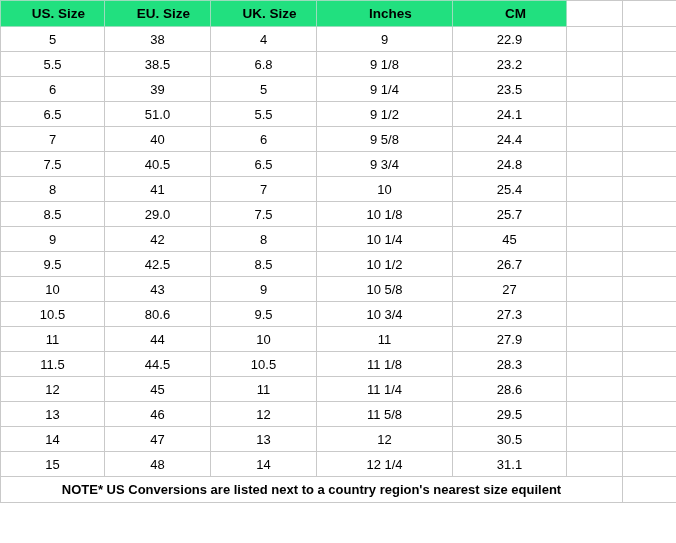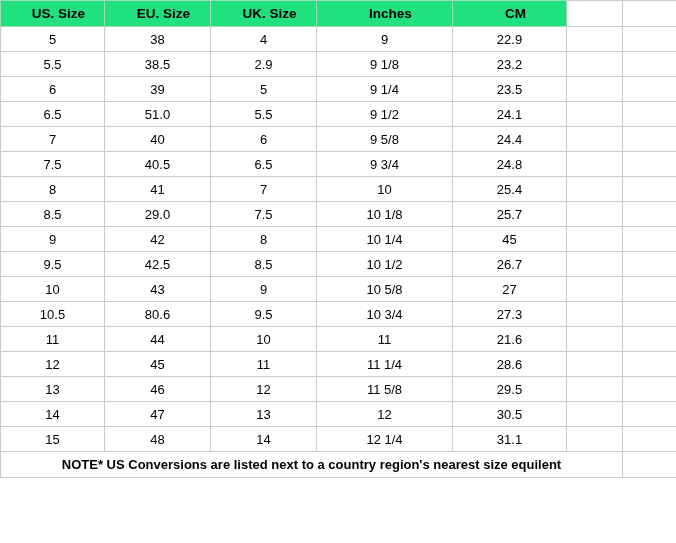--- a/index.html
+++ b/index.html
@@ -111,21 +111,21 @@
           <td>38</td>
           <td>4</td>
           <td>9</td>
           <td>22.9</td>
           <td class="blank"></td>
           <td class="blank"></td>
         </tr>
         <tr>
           <td>5.5</td>
           <td>38.5</td>
-          <td>2.9</td>
+          <td>6.8</td>
           <td>9 1/8</td>
           <td>23.2</td>
           <td class="blank"></td>
           <td class="blank"></td>
         </tr>
         <tr>
           <td>6</td>
           <td>39</td>
           <td>5</td>
           <td>9 1/4</td>
@@ -212,21 +212,30 @@
           <td>10 3/4</td>
           <td>27.3</td>
           <td class="blank"></td>
           <td class="blank"></td>
         </tr>
         <tr>
           <td>11</td>
           <td>44</td>
           <td>10</td>
           <td>11</td>
-          <td>21.6</td>
+          <td>27.9</td>
+          <td class="blank"></td>
+          <td class="blank"></td>
+        </tr>
+        <tr>
+          <td>11.5</td>
+          <td>44.5</td>
+          <td>10.5</td>
+          <td>11 1/8</td>
+          <td>28.3</td>
           <td class="blank"></td>
           <td class="blank"></td>
         </tr>
         <tr>
           <td>12</td>
           <td>45</td>
           <td>11</td>
           <td>11 1/4</td>
           <td>28.6</td>
           <td class="blank"></td>

